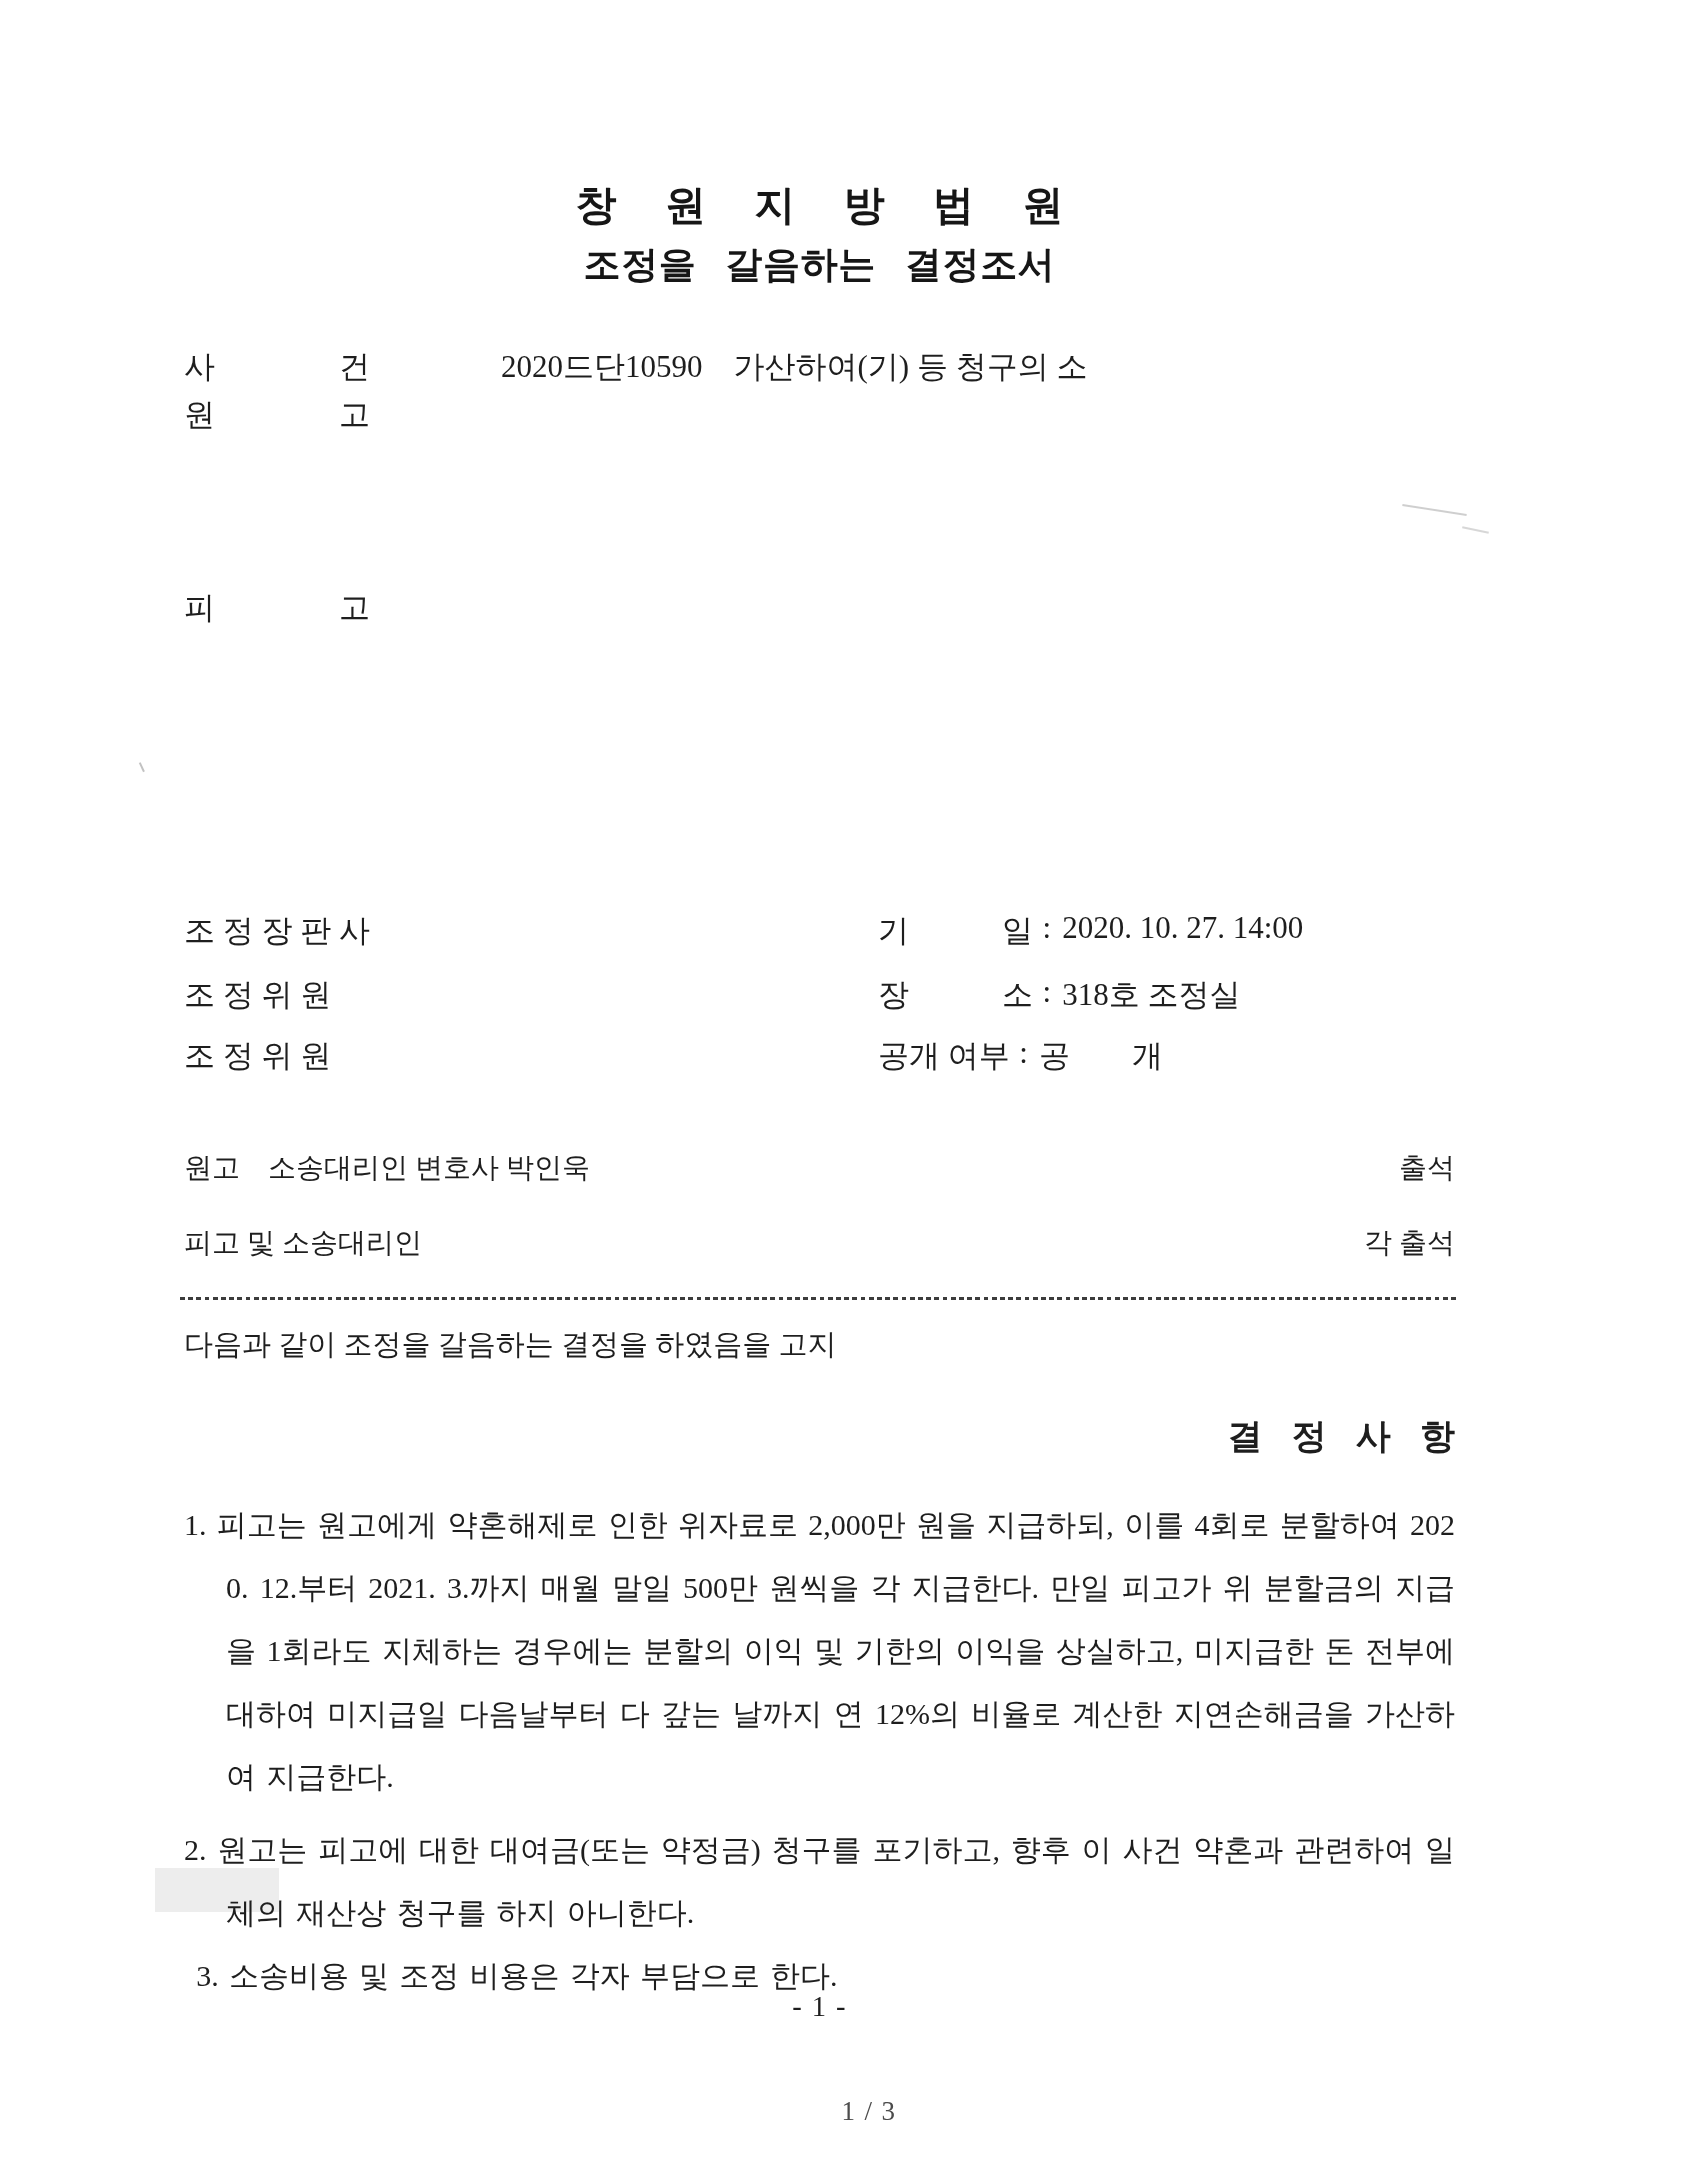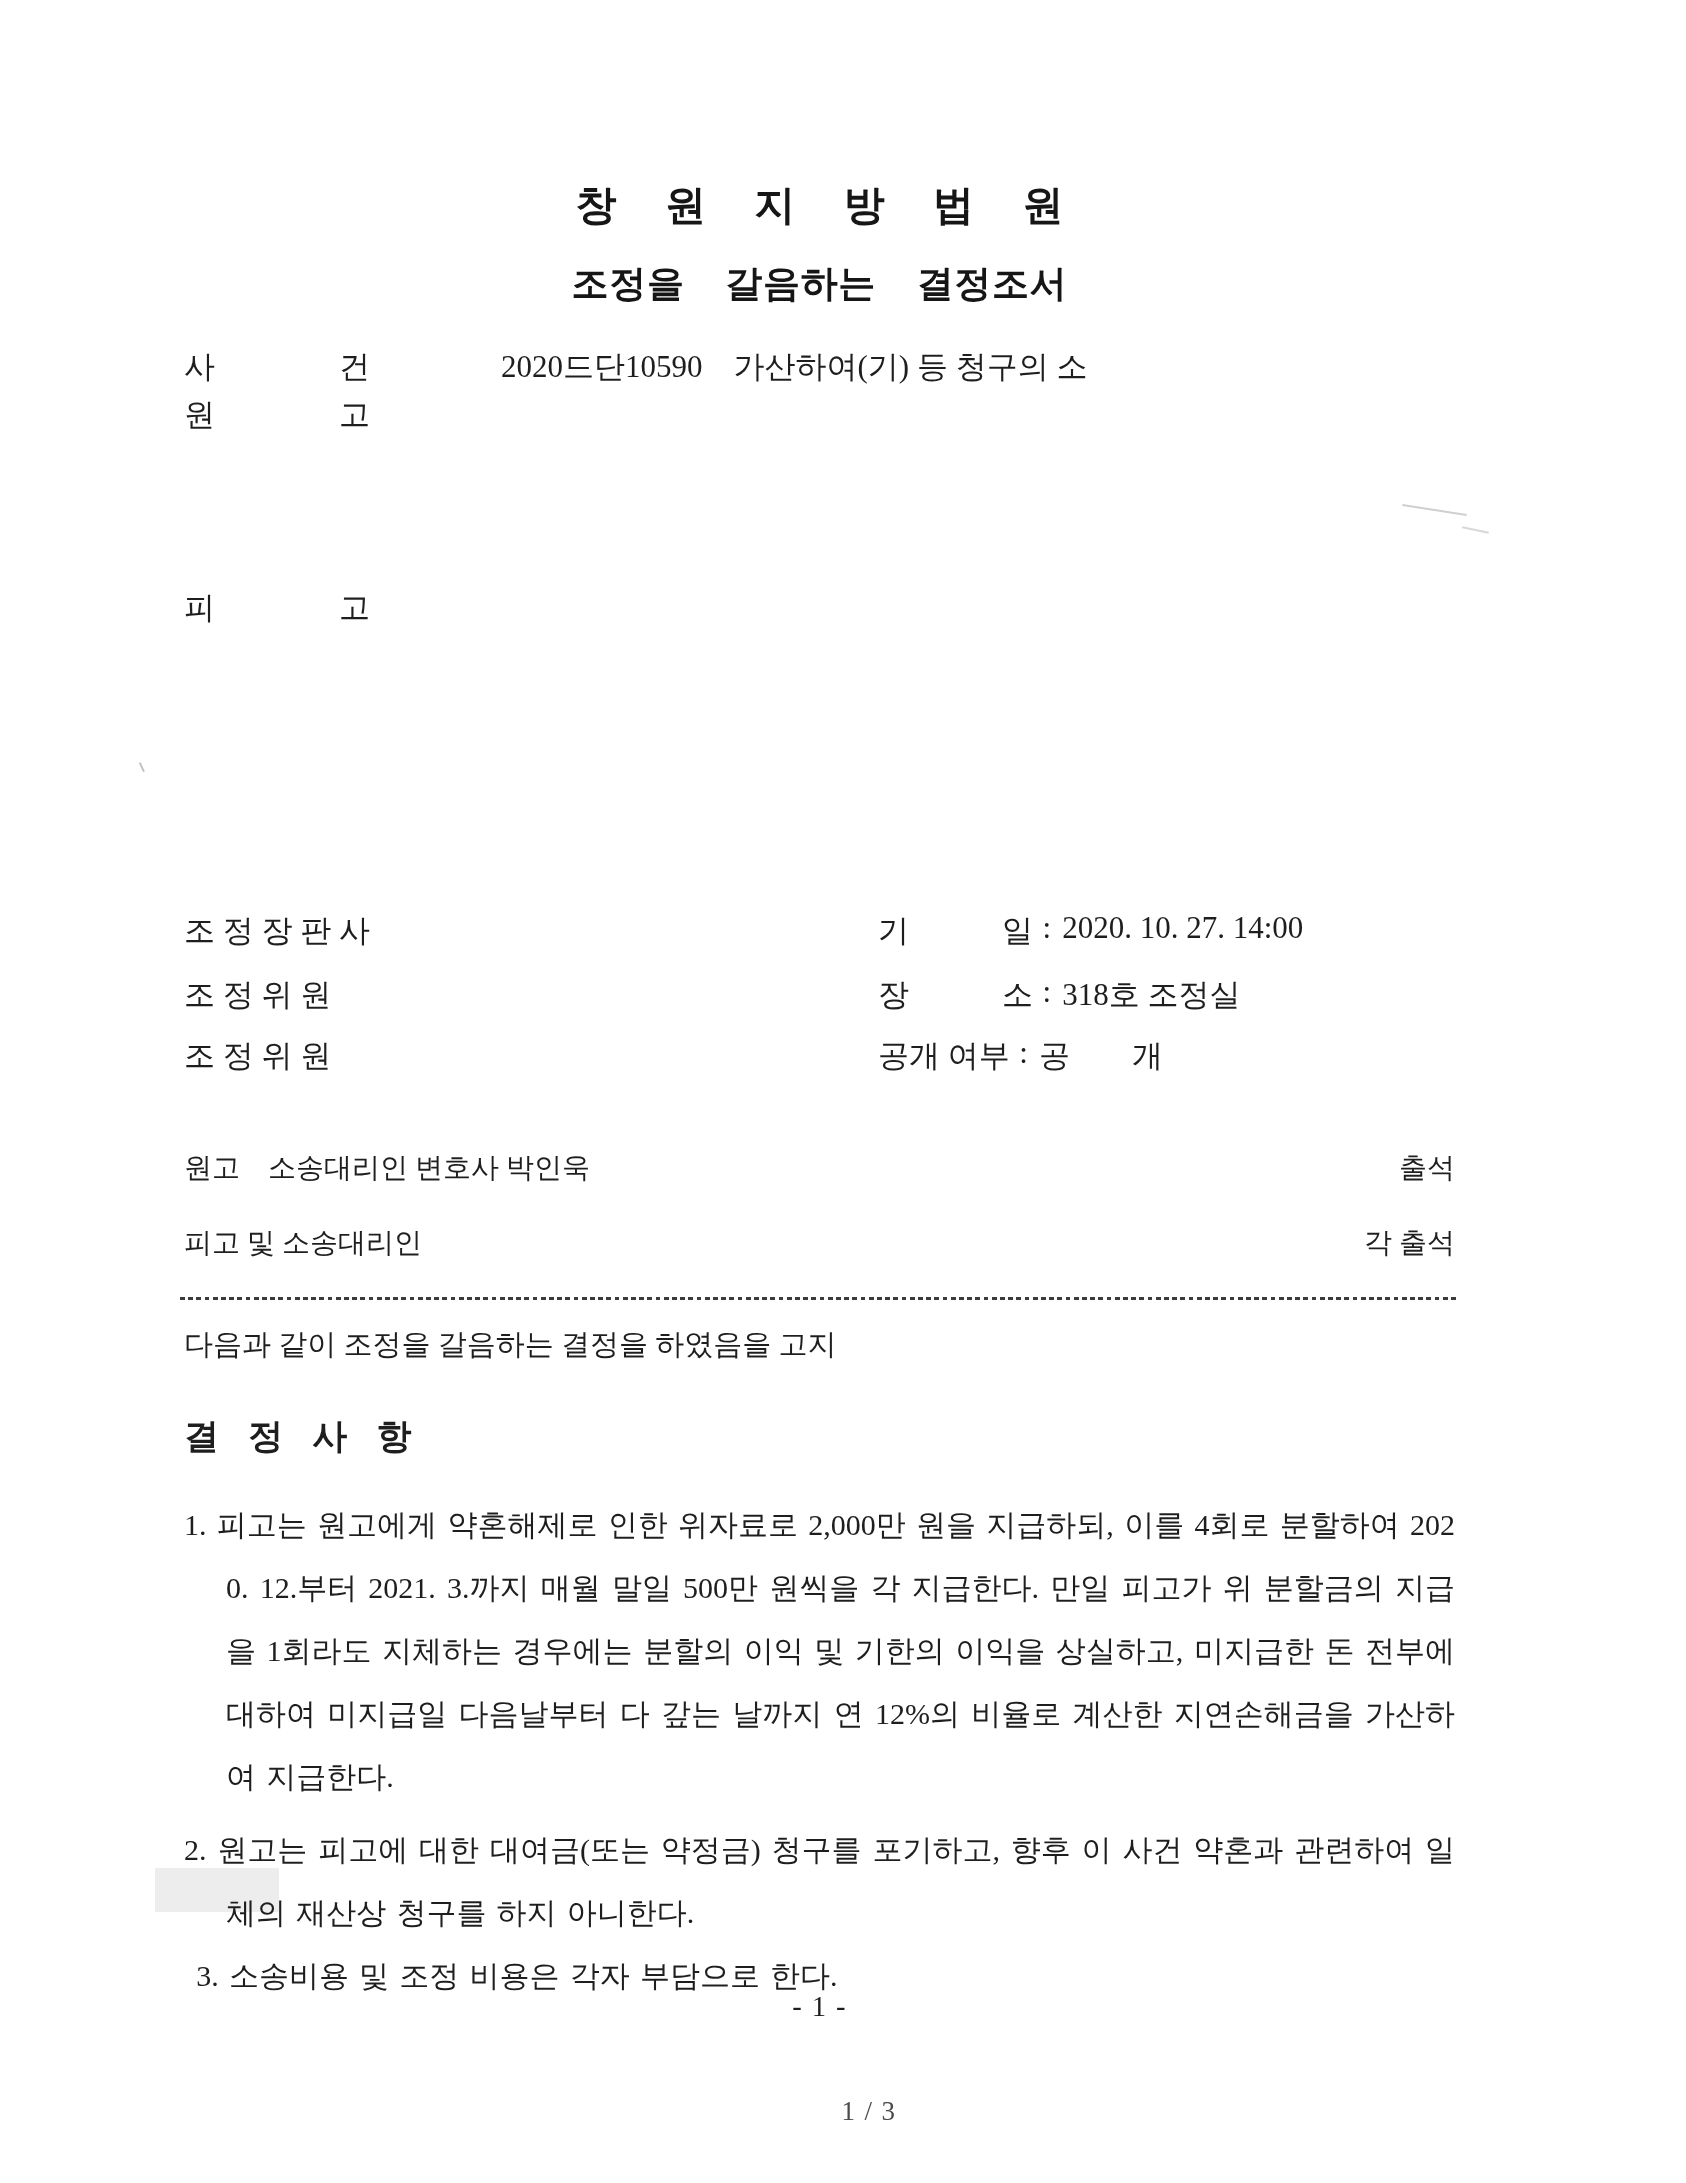--- a/index.html
+++ b/index.html
@@ -23,23 +23,23 @@
     text-align: center;
     font-family: "Liberation Sans", sans-serif;
     font-weight: 700;
     font-size: 41px;
     word-spacing: 37px;
     color: #161616;
     white-space: nowrap;
   }
   .subtitle {
     position: absolute;
-    top: 259px; left: 184px; width: 1271px;
-    text-align: center;
-    font-family: Liberation Mono, monospace;
+    top: 240px; left: 184px; width: 1271px;
+    text-align: center;
+    font-family: Liberation Sans, sans-serif;
     font-weight: 700;
     font-size: 37px;
     word-spacing: 17.7px;
     letter-spacing: 0.7px;
     color: #161616;
     white-space: nowrap;
   }
   
   .lrow {
     position: absolute;
@@ -90,21 +90,21 @@
   .notice {
     position: absolute;
     top: 1325px; left: 184px; width: 1271px;
     font-size: 29px;
     white-space: nowrap;
   }
 
   .decision-heading {
     position: absolute;
     top: 1413px; left: 184px; width: 1271px;
-    text-align: left;
+    text-align: right;
     font-weight: 700;
     font-size: 35px;
     word-spacing: 20.4px;
     white-space: nowrap;
   }
 
   .items {
     position: absolute;
     top: 1493px; left: 184px; width: 1271px;
     font-size: 30px;

